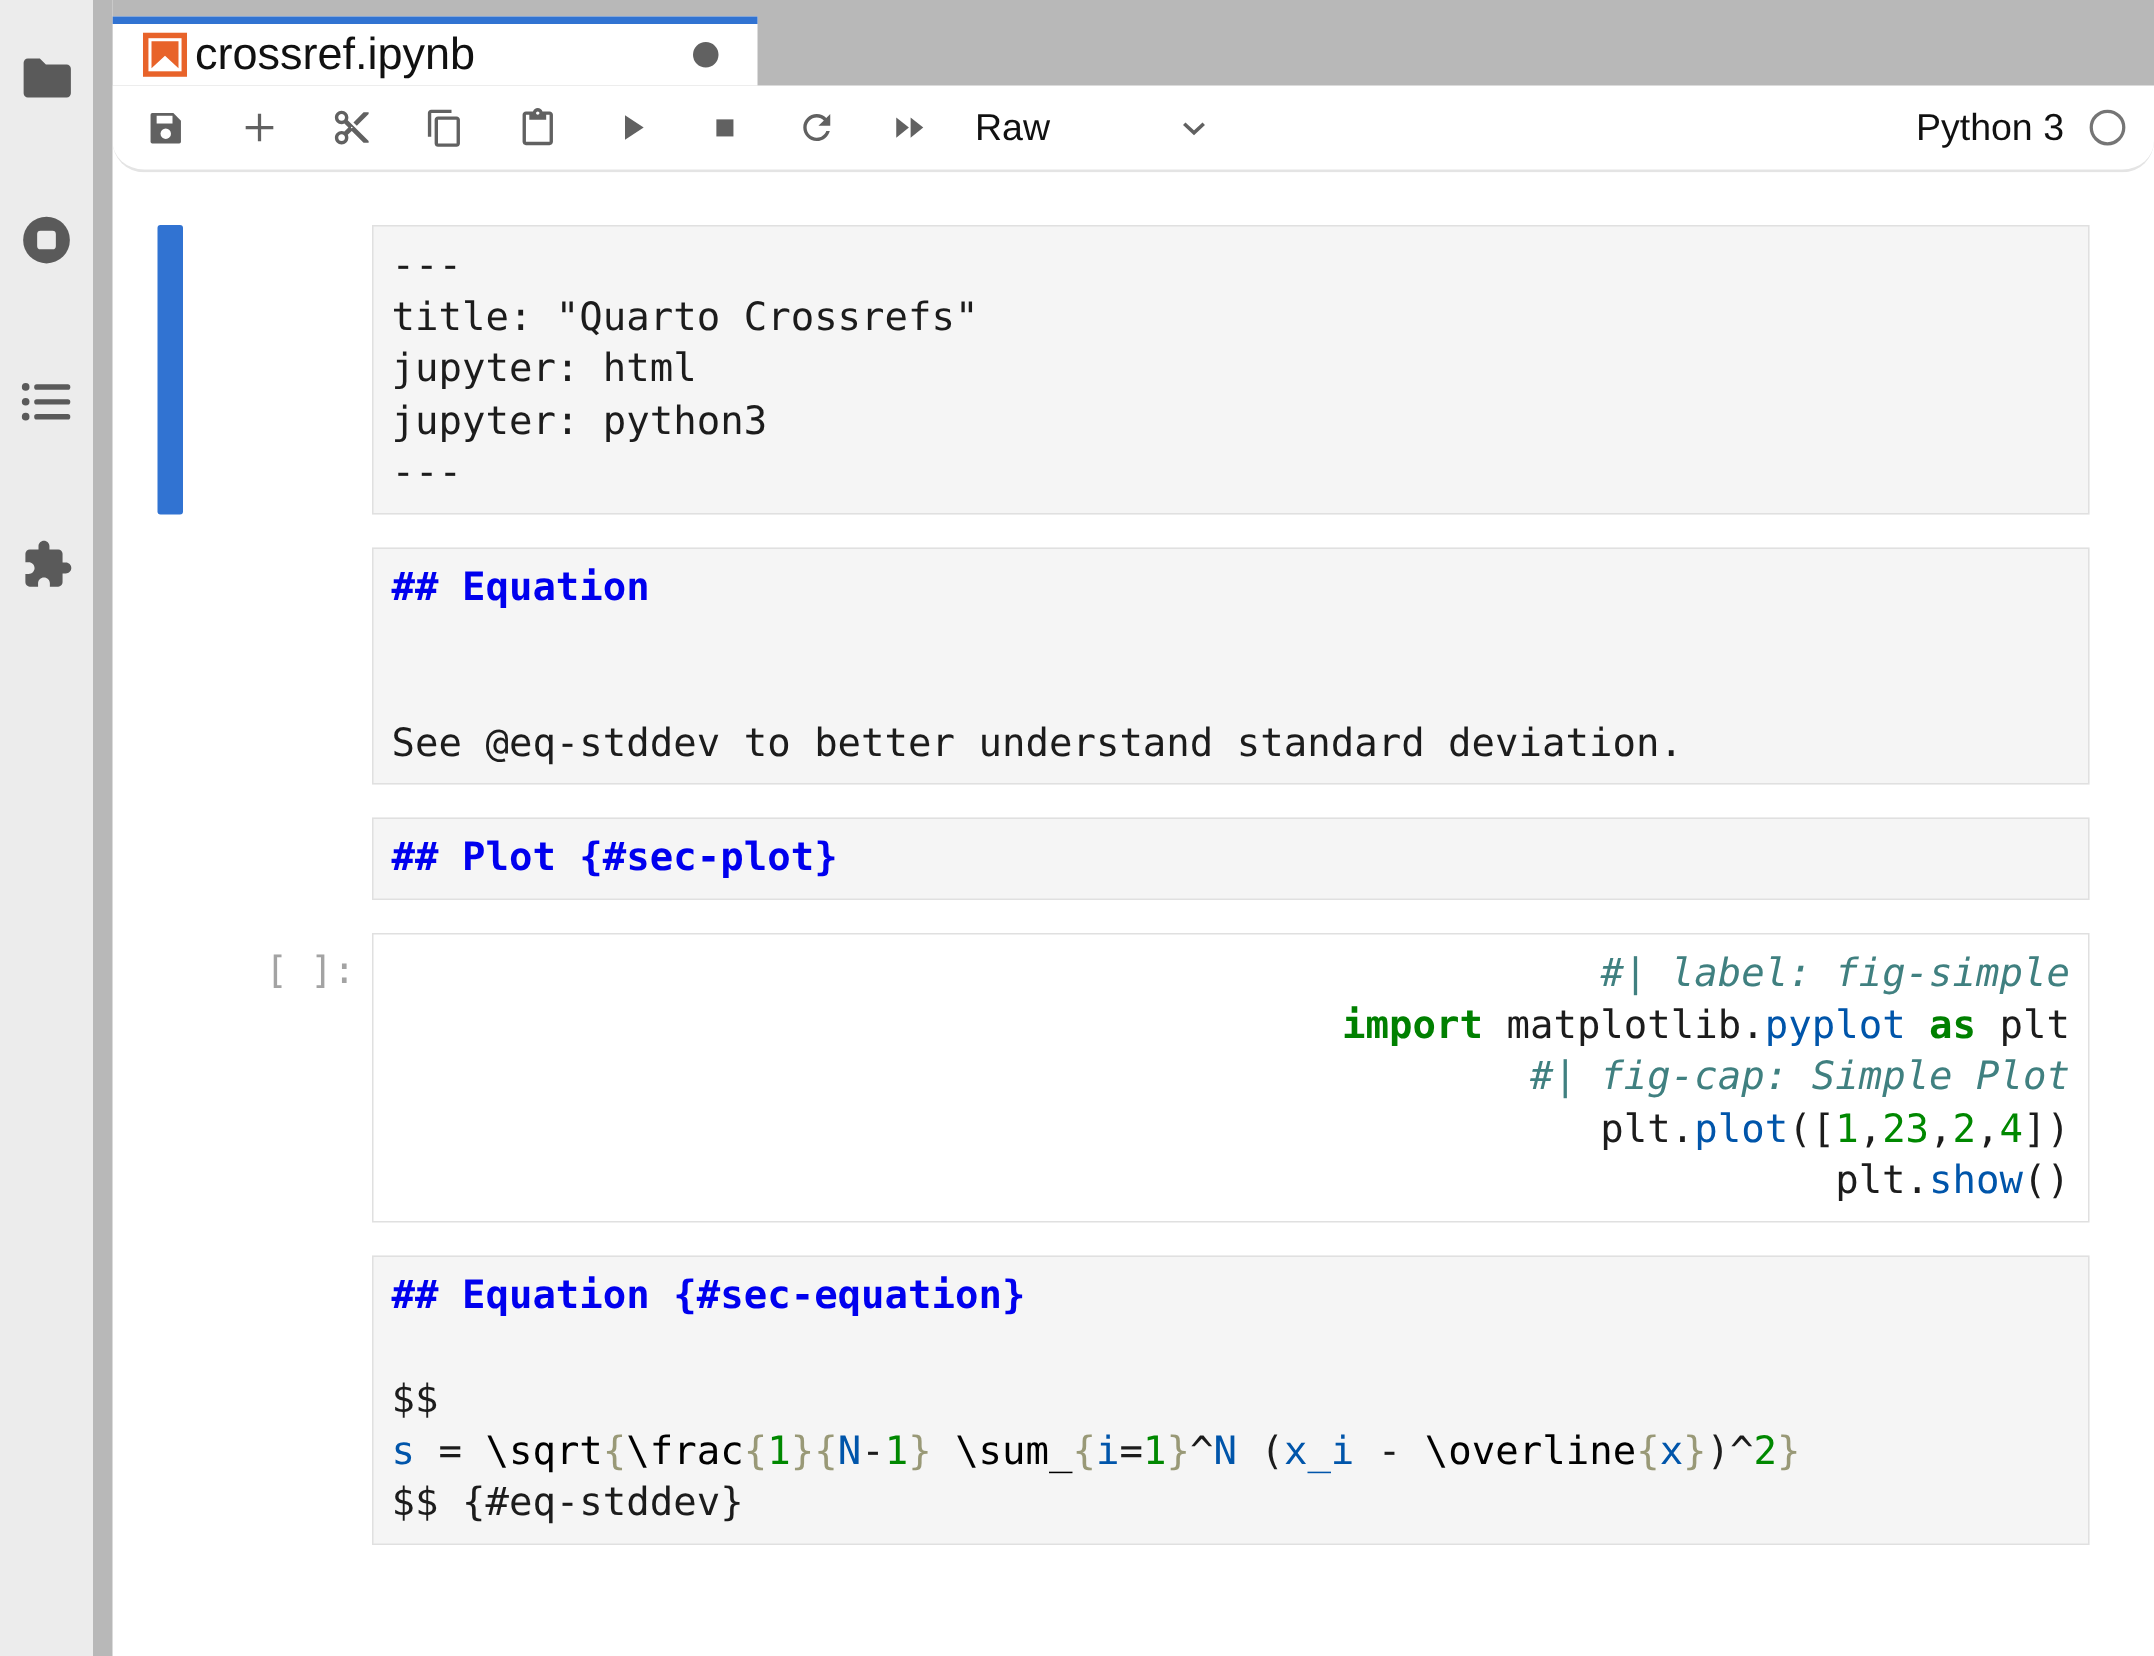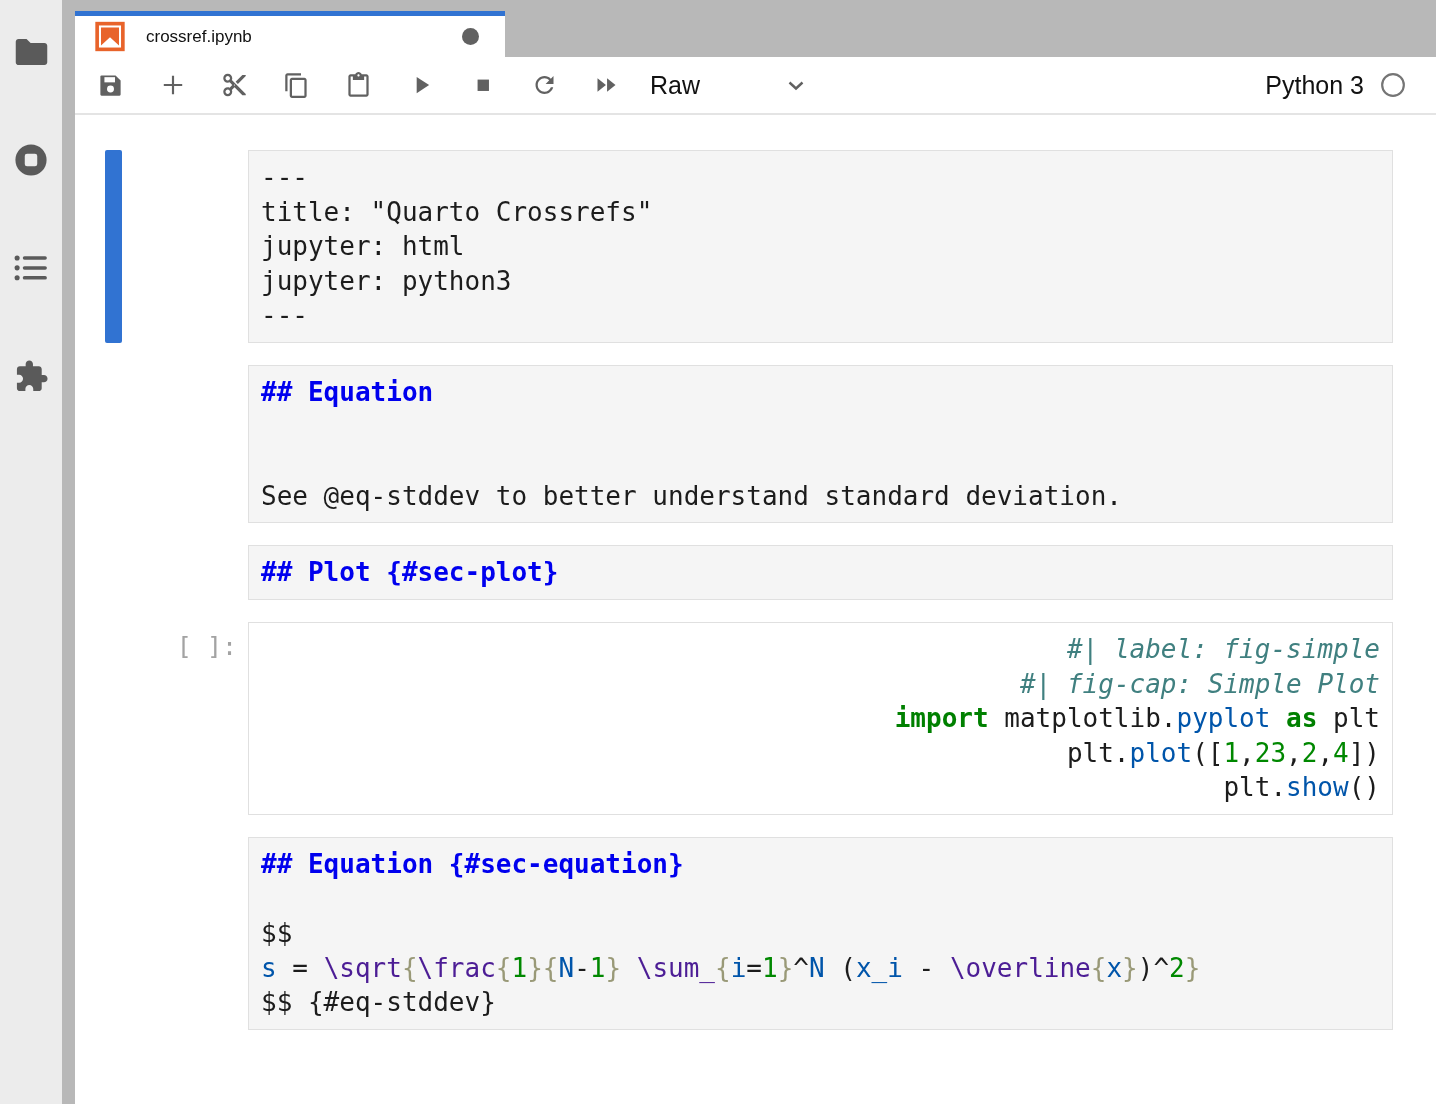--- a/index.html
+++ b/index.html
@@ -17,26 +17,26 @@
   .side-btn{width:38px;height:36px;display:flex;align-items:center;justify-content:center;cursor:pointer;}
   .gutterstrip{position:absolute;left:62px;top:0;width:13px;height:100%;background:#b8b8b8;z-index:2;}
   
   .main{position:absolute;left:75px;top:0;right:0;height:100%;}
   .tabbar{height:57px;background:#b8b8b8;position:relative;}
   .tab{
     position:absolute;left:0;top:11px;width:430px;height:46px;background:#ffffff;
     border-top:5px solid #3173d2;box-sizing:border-box;display:flex;align-items:center;
   }
   .tab-icon{margin-left:20px;width:30px;height:31px;flex:0 0 auto;}
-  .tab-title{margin-left:21px;font-size:17px;color:#111111;text-align:right;}
+  .tab-title{margin-left:5px;font-size:30px;color:#111111;text-align:right;}
   .dirty-dot{margin-left:auto;margin-right:26px;width:17px;height:17px;border-radius:50%;background:#616161;}
   
   .toolbar{
     height:58px;background:#ffffff;border-bottom:2px solid #e4e4e4;
-    display:flex;align-items:center;padding:0 30px 0 22px;box-sizing:border-box;
+    display:flex;align-items:center;padding:0 18px 0 22px;box-sizing:border-box;border-radius:21px;
   }
   .tool-group{display:flex;align-items:center;gap:35px;}
   .tbtn{width:27px;height:27px;display:flex;align-items:center;justify-content:center;cursor:pointer;}
   .cell-type-select{display:flex;align-items:center;margin-left:30px;cursor:pointer;}
   .cell-type-label{font-size:25px;color:#111111;}
   .chevron{margin-left:84px;}
   .kernel-area{margin-left:auto;display:flex;align-items:center;}
   .kernel-name{font-size:25px;color:#111111;}
   .kernel-status{margin-left:16px;width:26px;height:26px;}
   
@@ -56,21 +56,21 @@
   .bg-white{background:#ffffff;text-align:right;}
   .cm-line{white-space:pre;min-height:34.6px;}
   
   .tok-t{color:#1c1c1c;}
   .tok-hd{color:#0000ee;font-weight:bold;}
   .tok-cm{color:#408080;font-style:italic;}
   .tok-kw{color:#008000;font-weight:bold;}
   .tok-prop{color:#0055aa;}
   .tok-num{color:#008800;}
   .tok-br{color:#999977;}
-  .tok-cmd{color:#4c1d95;}
+  .tok-cmd{color:#000000;}
   svg{display:block;}
 </style>
 </head>
 <body>
 
 <div class="sidebar">
   <div class="side-btn">
     <svg width="37" height="30" viewBox="0 0 24 20">
       <path fill="#5a5a5a" d="M1.5 3.2c0-1 .8-1.9 1.9-1.9h5.3l2.7 2.7h9.2c1 0 1.9.8 1.9 1.9v10.9c0 1-.8 1.9-1.9 1.9H3.4c-1 0-1.9-.8-1.9-1.9V3.2z"></path>
     </svg>
@@ -204,22 +204,22 @@
         <div class="editor bg-gray">
           <div class="cm-line"><span class="tok-hd">## Plot {#sec-plot}</span></div>
         </div>
       </div>
       <div class="cell">
         <div class="gutter">
           <div class="prompt">[ ]:</div>
         </div>
         <div class="editor bg-white">
           <div class="cm-line"><span class="tok-cm">#| label: fig-simple</span></div>
+          <div class="cm-line"><span class="tok-kw">import</span><span class="tok-t"> matplotlib.</span><span class="tok-prop">pyplot</span><span class="tok-t"> </span><span class="tok-kw">as</span><span class="tok-t"> plt</span></div>
           <div class="cm-line"><span class="tok-cm">#| fig-cap: Simple Plot</span></div>
-          <div class="cm-line"><span class="tok-kw">import</span><span class="tok-t"> matplotlib.</span><span class="tok-prop">pyplot</span><span class="tok-t"> </span><span class="tok-kw">as</span><span class="tok-t"> plt</span></div>
           <div class="cm-line"><span class="tok-t">plt.</span><span class="tok-prop">plot</span><span class="tok-t">([</span><span class="tok-num">1</span><span class="tok-t">,</span><span class="tok-num">23</span><span class="tok-t">,</span><span class="tok-num">2</span><span class="tok-t">,</span><span class="tok-num">4</span><span class="tok-t">])</span></div>
           <div class="cm-line"><span class="tok-t">plt.</span><span class="tok-prop">show</span><span class="tok-t">()</span></div>
         </div>
       </div>
       <div class="cell">
         <div class="gutter"></div>
         <div class="editor bg-gray">
           <div class="cm-line"><span class="tok-hd">## Equation {#sec-equation}</span></div>
           <div class="cm-line">&nbsp;</div>
           <div class="cm-line"><span class="tok-t">$$</span></div>

